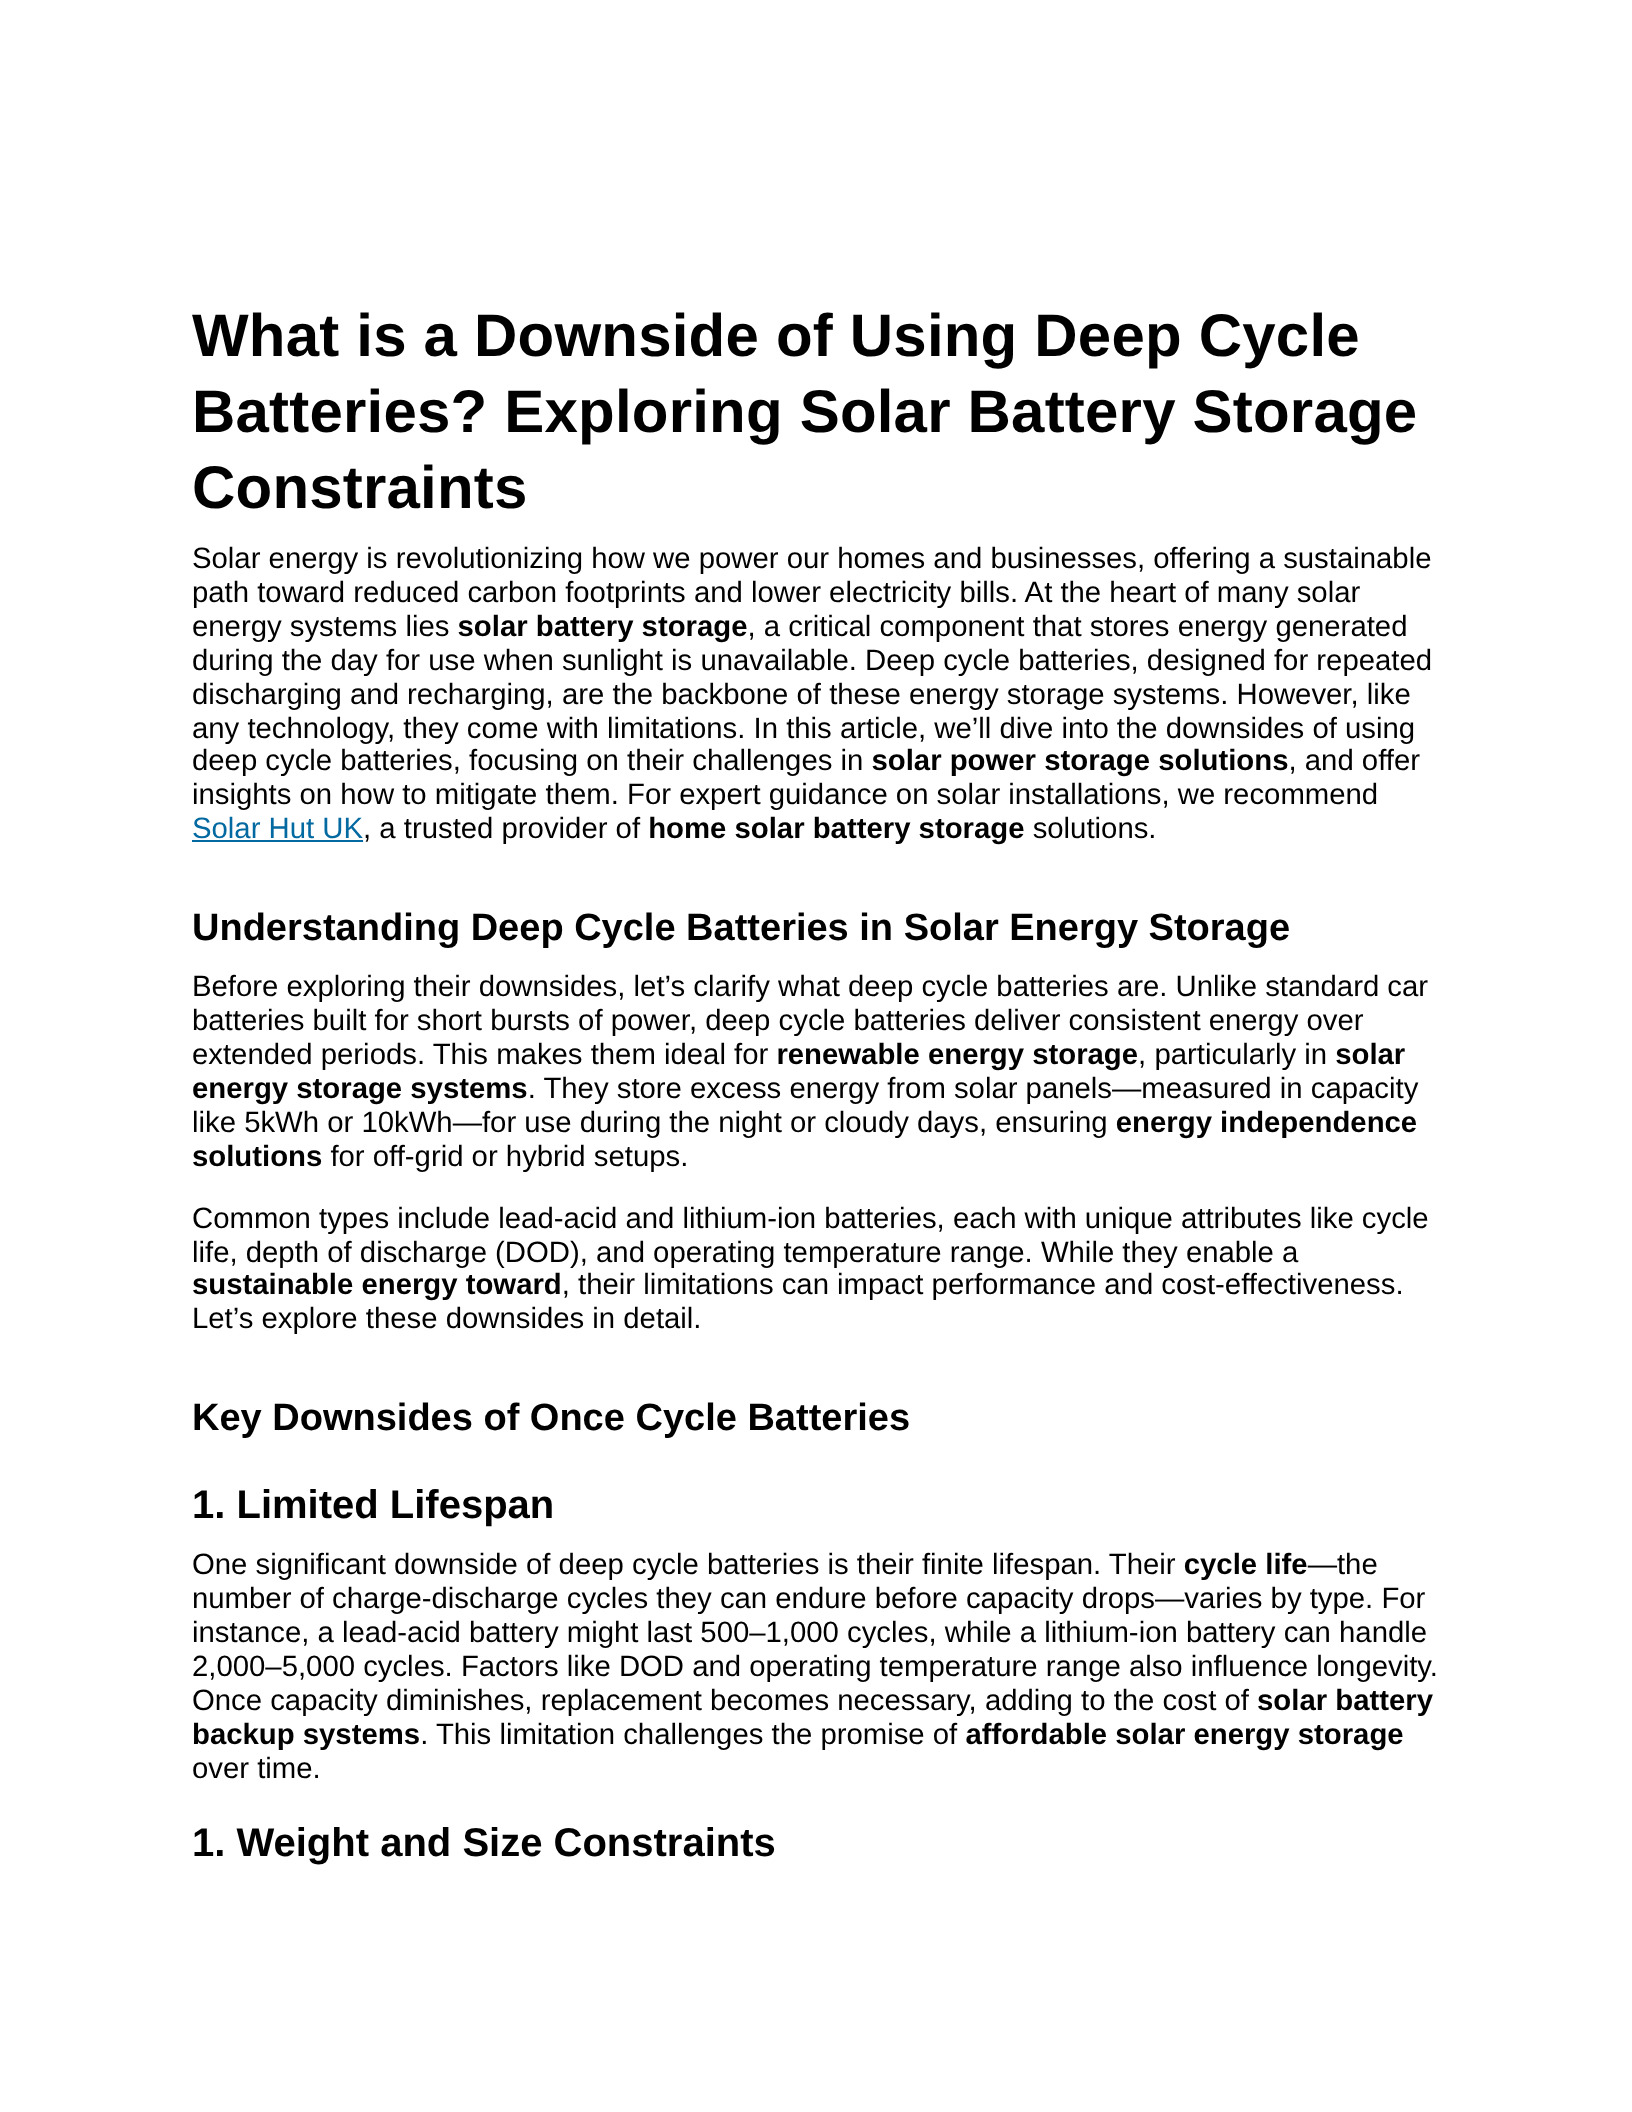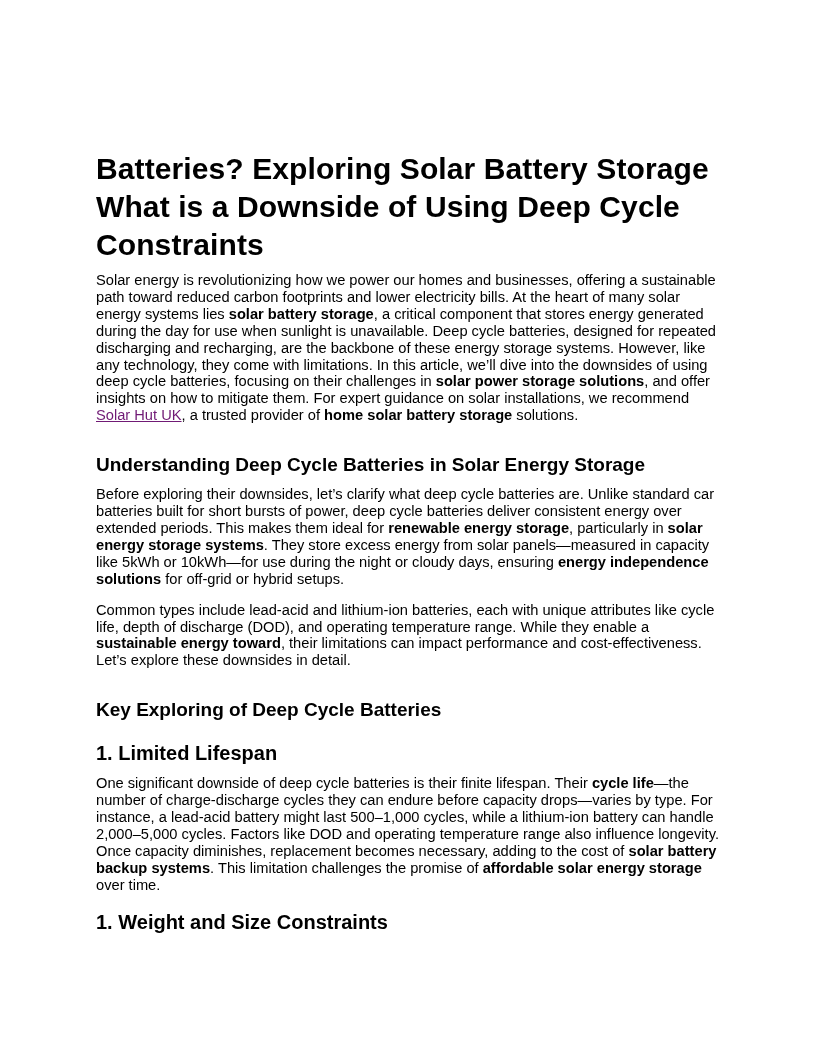--- a/index.html
+++ b/index.html
@@ -33,45 +33,45 @@
     margin: 26px 0 6px 0;
   }
   h3.sub-heading {
     font-size: 20px;
     line-height: 21px;
     font-weight: 700;
     margin: 18px 0 11px 0;
   }
   .b { font-weight: 700; }
   a.doclink {
-    color: #701a75;
+    color: #0369a1;
     text-decoration: underline;
     cursor: pointer;
   }
 </style>
 </head>
 <body>
 
 <div class="page">
 
   <h1 class="doc-title">
+      <span class="tline">What is a Downside of Using Deep Cycle</span>
       <span class="tline">Batteries? Exploring Solar Battery Storage</span>
-      <span class="tline">What is a Downside of Using Deep Cycle</span>
       <span class="tline">Constraints</span>
     </h1>
 
   <p class="body-para"><span>Solar energy is revolutionizing how we power our homes and businesses, offering a sustainable path toward reduced carbon footprints and lower electricity bills. At the heart of many solar energy systems lies </span><span class="b">solar battery storage</span><span>, a critical component that stores energy generated during the day for use when sunlight is unavailable. Deep cycle batteries, designed for repeated discharging and recharging, are the backbone of these energy storage systems. However, like any technology, they come with limitations. In this article, we’ll dive into the downsides of using deep cycle batteries, focusing on their challenges in </span><span class="b">solar power storage solutions</span><span>, and offer insights on how to mitigate them. For expert guidance on solar installations, we recommend </span><a class="doclink">Solar Hut UK</a><span>, a trusted provider of </span><span class="b">home solar battery storage</span><span> solutions.</span></p>
 
   <h2 class="sec-heading">Understanding Deep Cycle Batteries in Solar Energy Storage</h2>
 
   <p class="body-para"><span>Before exploring their downsides, let’s clarify what deep cycle batteries are. Unlike standard car batteries built for short bursts of power, deep cycle batteries deliver consistent energy over extended periods. This makes them ideal for </span><span class="b">renewable energy storage</span><span>, particularly in </span><span class="b">solar energy storage systems</span><span>. They store excess energy from solar panels—measured in capacity like 5kWh or 10kWh—for use during the night or cloudy days, ensuring </span><span class="b">energy independence solutions</span><span> for off-grid or hybrid setups.</span></p>
 
   <p class="body-para"><span>Common types include lead-acid and lithium-ion batteries, each with unique attributes like cycle life, depth of discharge (DOD), and operating temperature range. While they enable a </span><span class="b">sustainable energy toward</span><span>, their limitations can impact performance and cost-effectiveness. Let’s explore these downsides in detail.</span></p>
 
-  <h2 class="sec-heading">Key Exploring of Deep Cycle Batteries</h2>
+  <h2 class="sec-heading">Key Downsides of Once Cycle Batteries</h2>
 
   <h3 class="sub-heading">1. Limited Lifespan</h3>
 
   <p class="body-para"><span>One significant downside of deep cycle batteries is their finite lifespan. Their </span><span class="b">cycle life</span><span>—the number of charge-discharge cycles they can endure before capacity drops—varies by type. For instance, a lead-acid battery might last 500–1,000 cycles, while a lithium-ion battery can handle 2,000–5,000 cycles. Factors like DOD and operating temperature range also influence longevity. Once capacity diminishes, replacement becomes necessary, adding to the cost of </span><span class="b">solar battery backup systems</span><span>. This limitation challenges the promise of </span><span class="b">affordable solar energy storage</span><span> over time.</span></p>
 
   <h3 class="sub-heading">1. Weight and Size Constraints</h3>
 
 </div>
 
 </body></html>

